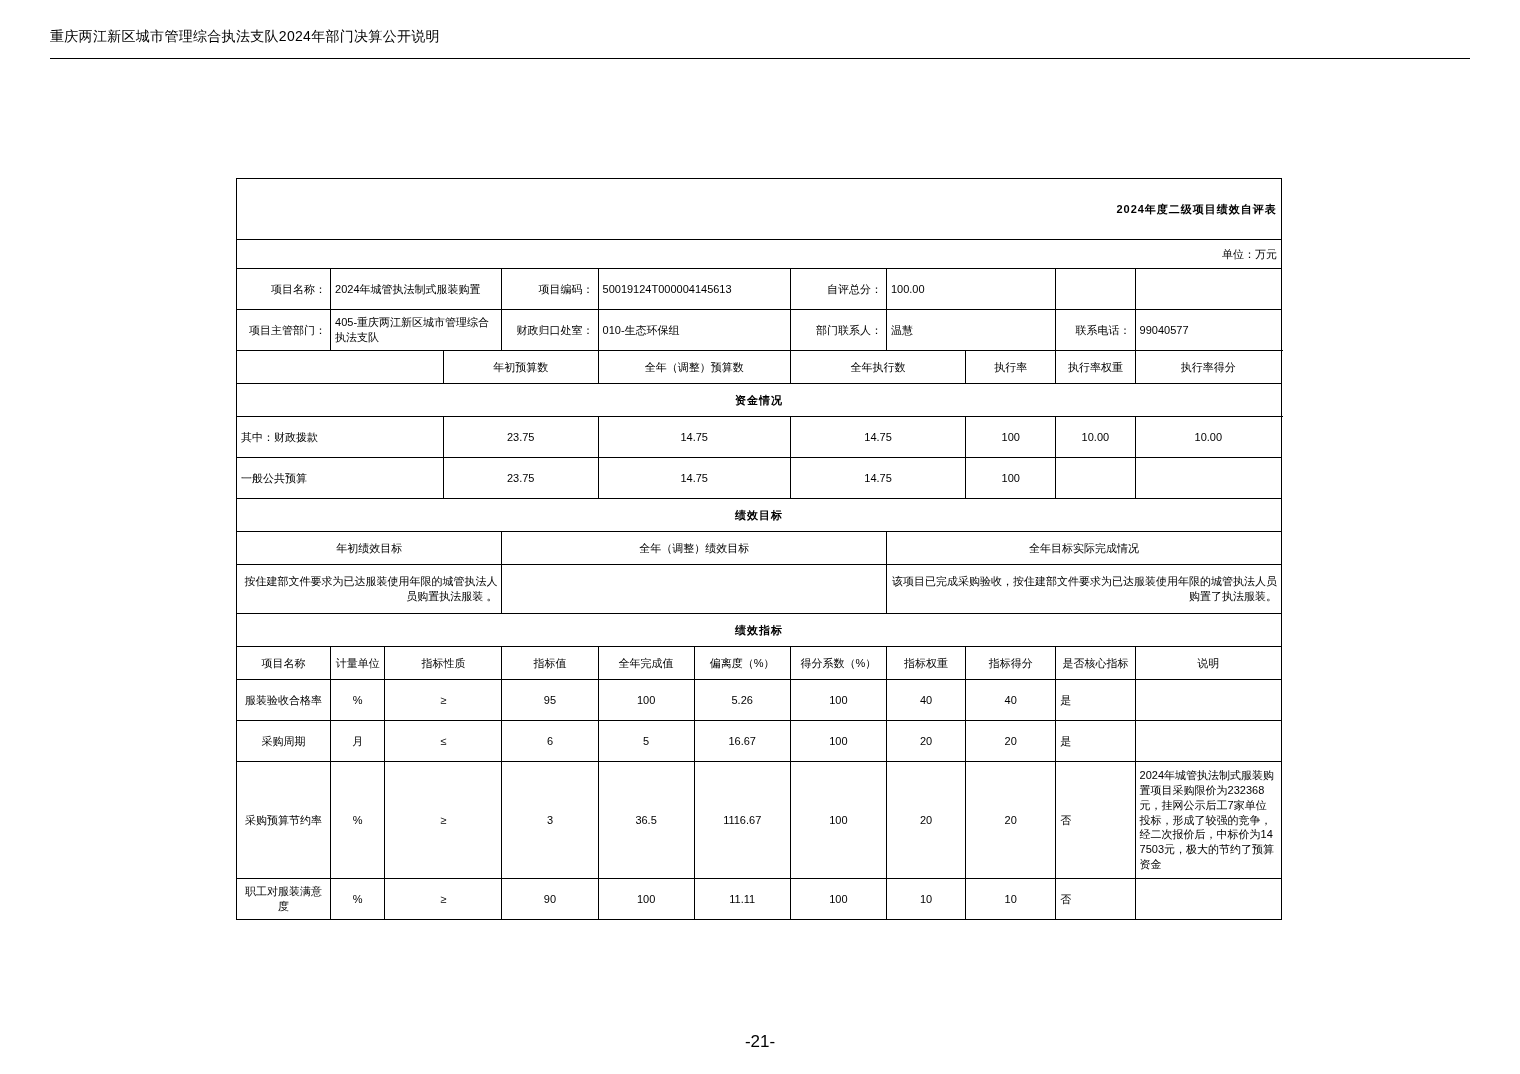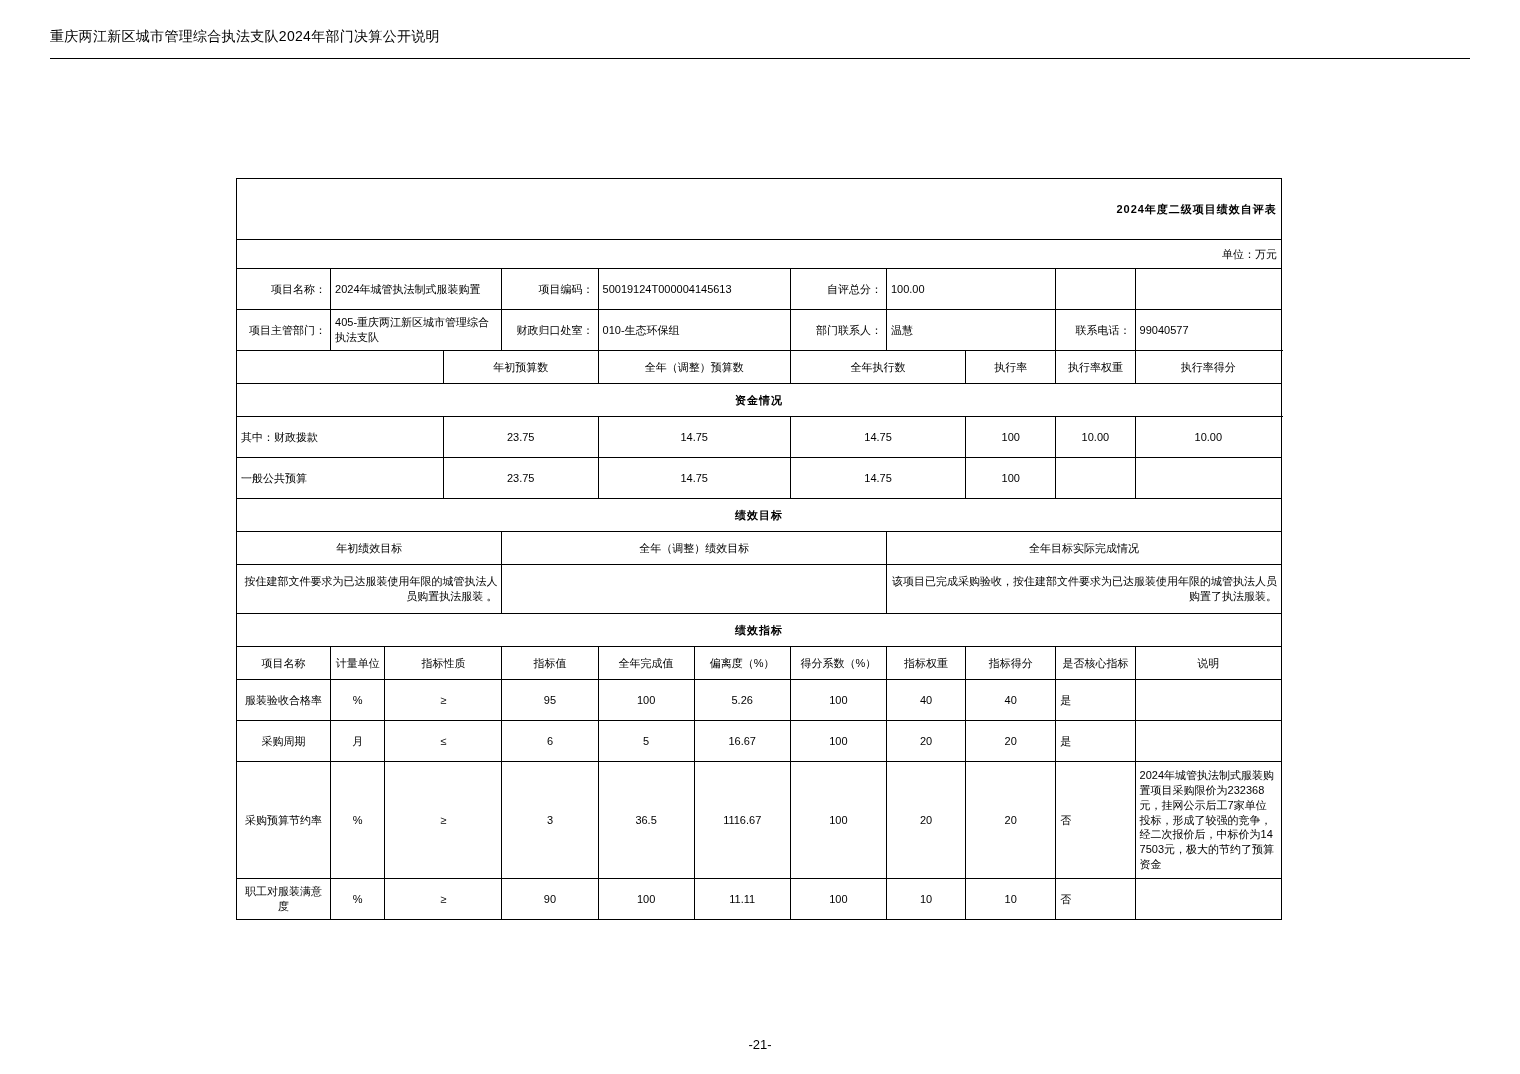--- a/index.html
+++ b/index.html
@@ -29,21 +29,21 @@
     padding-bottom: 4px;
   }
 
   
   .page-footer {
     position: absolute;
     bottom: 22px;
     left: 0;
     width: 100%;
     text-align: center;
-    font-size: 13px;
+    font-size: 17px;
   }
 
   
   .table-wrap {
     position: absolute;
     top: 178px;
     left: 236px;
     width: 1046px;
   }
   table.sheet {

